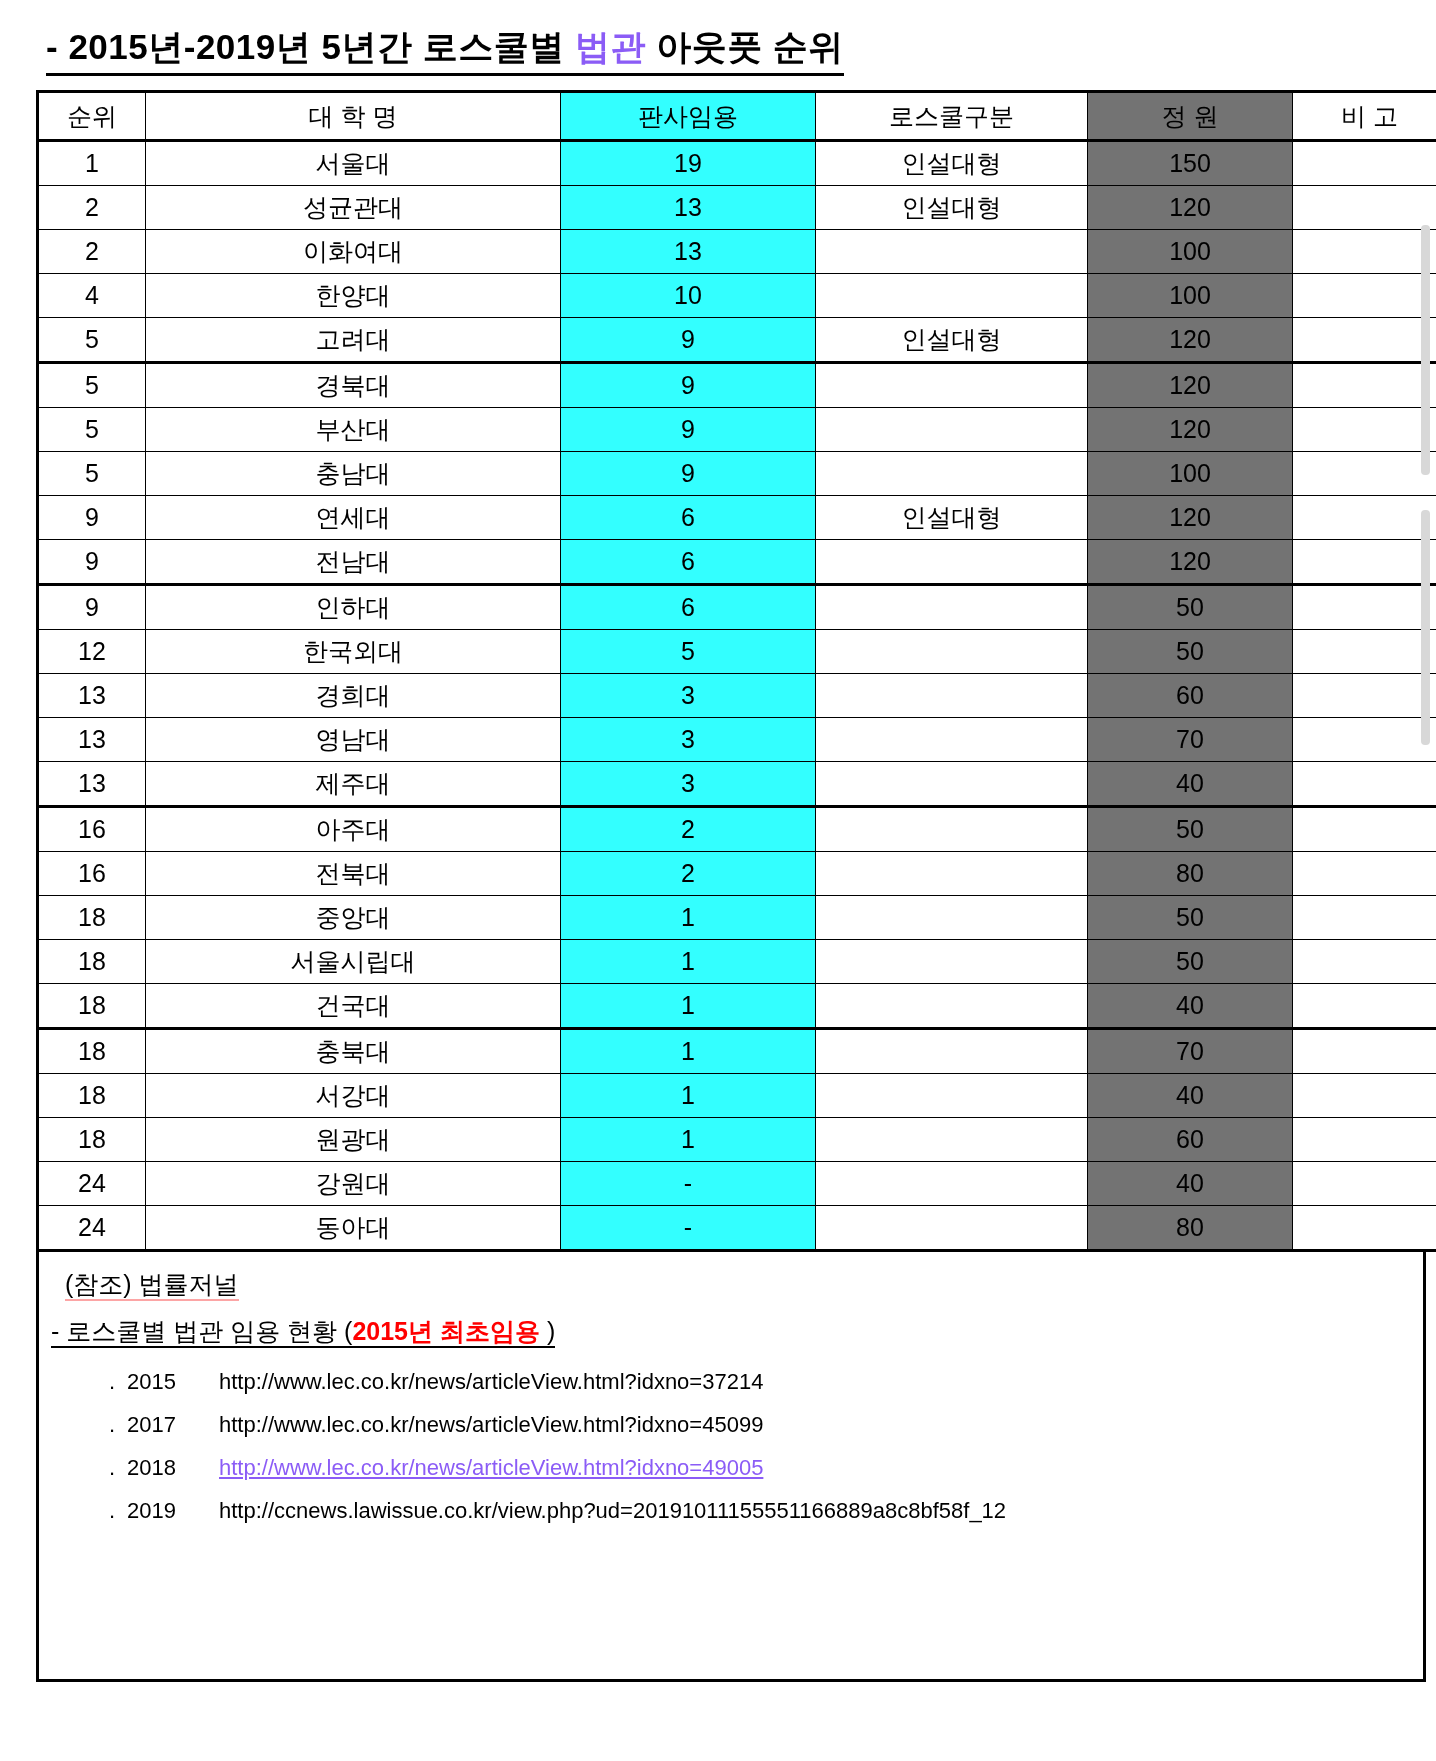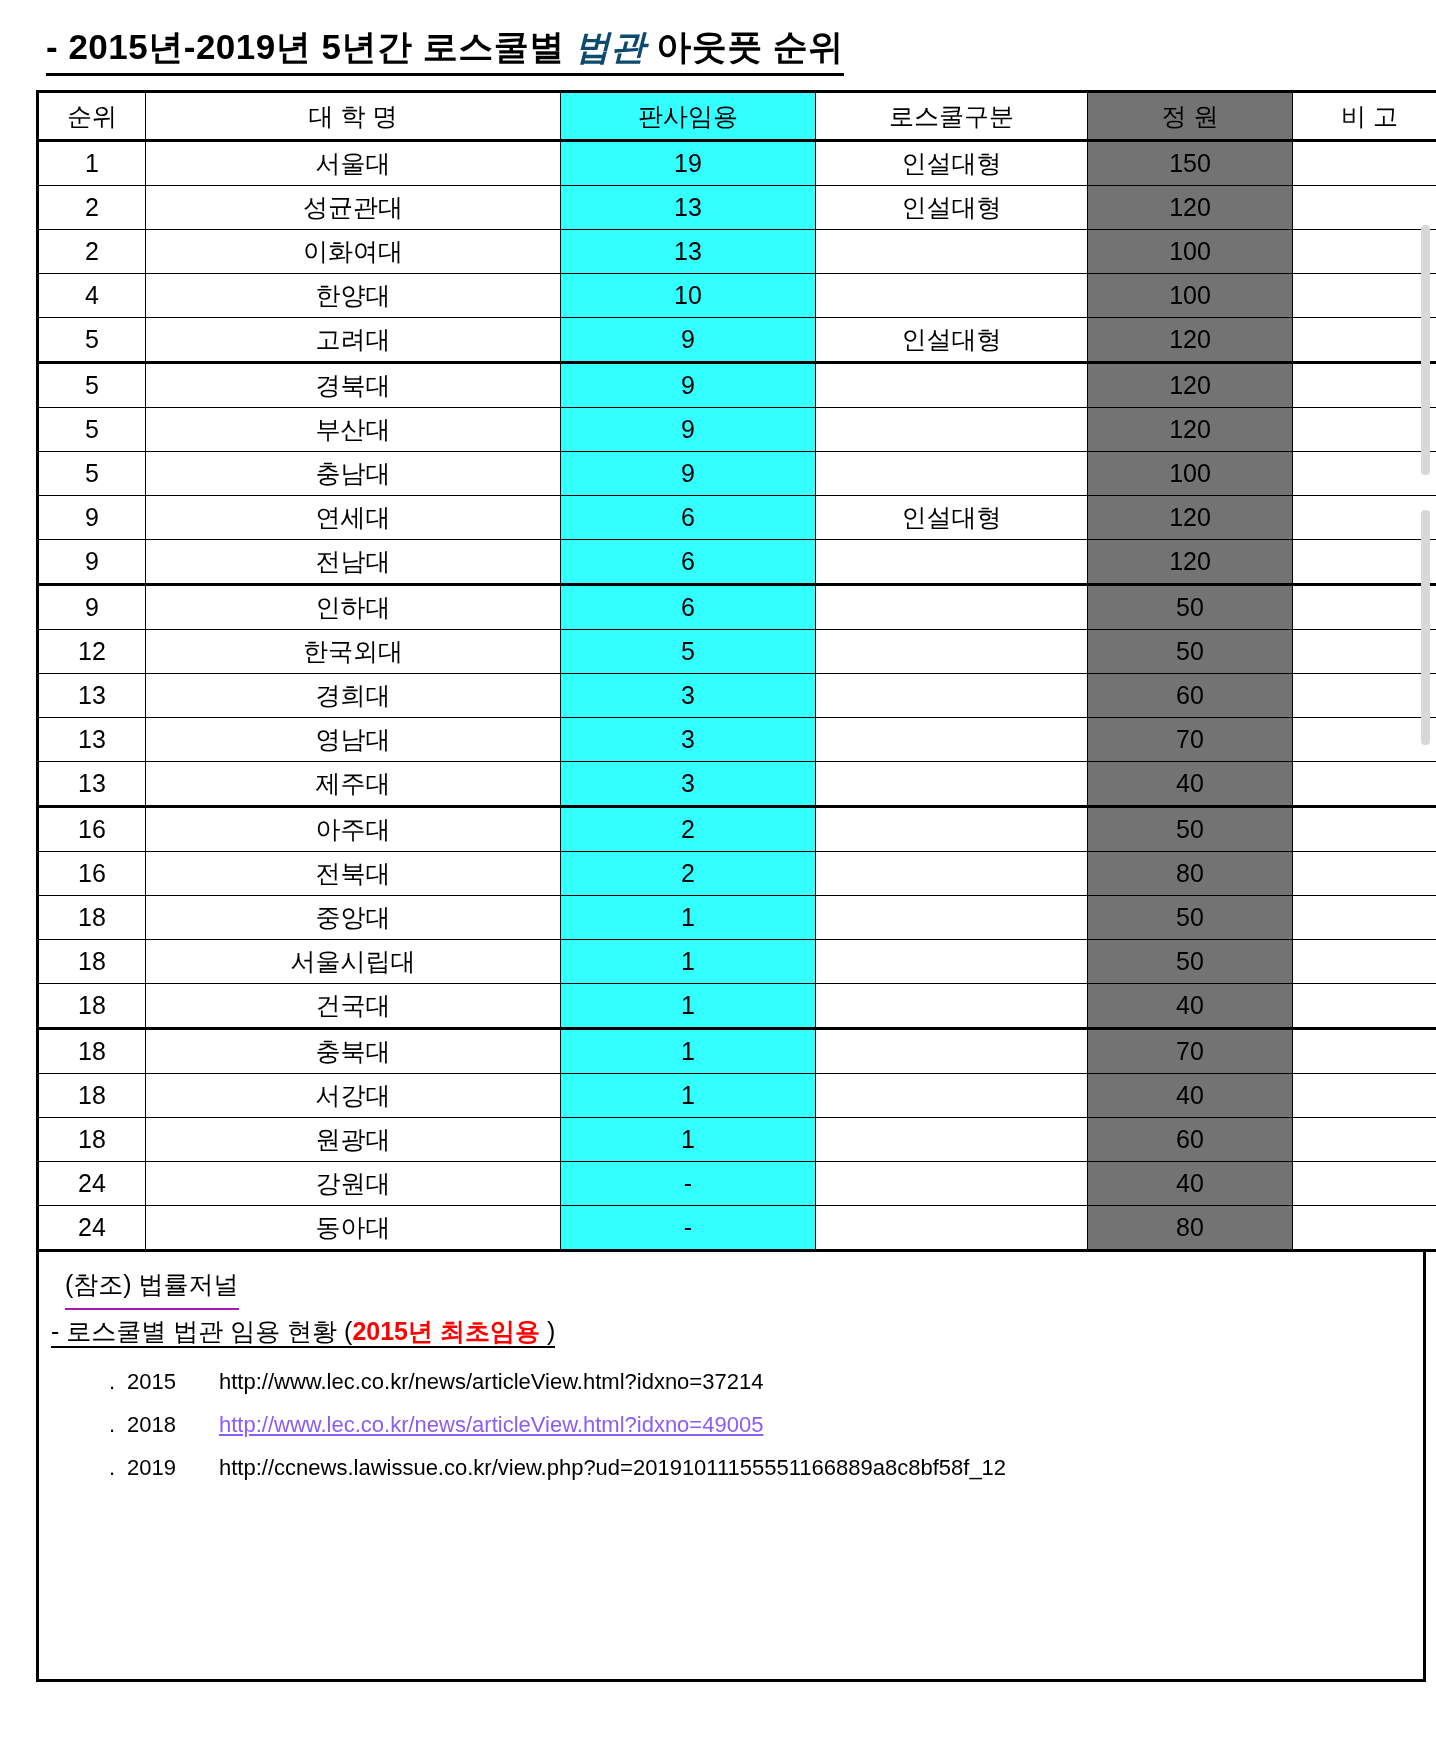--- a/index.html
+++ b/index.html
@@ -32,22 +32,21 @@
   .title-text {
     font-size: 35px;
     font-weight: bold;
     letter-spacing: 0.5px;
     white-space: nowrap;
     border-bottom: 3px solid #000;
     padding-bottom: 2px;
     display: inline-block;
   }
   .title-text .hl {
-    color: #0c4a6e;
-    font-style: italic;
+    color: #8b5cf6;
   }
 
   
   .table-wrap {
     padding: 0 8px 0 18px;
   }
   table.rank {
     border-collapse: collapse;
     width: 1390px;
     table-layout: fixed;
@@ -109,22 +108,22 @@
     border: 3px solid #000;
     border-top: none;
     padding: 10px 0 28px 0;
     min-height: 430px;
   }
   .ref-line1 {
     font-size: 25px;
     padding: 6px 0 4px 26px;
   }
   .ref-line1 span.u {
-    border-bottom: 2px solid #a21caf;
-    padding-bottom: 10px;
+    border-bottom: 2px solid #fca5a5;
+    padding-bottom: 1px;
   }
   .ref-line2 {
     font-size: 25px;
     padding: 10px 0 6px 12px;
   }
   .ref-line2 .u2 {
     border-bottom: 2px solid #000;
     padding-bottom: 1px;
   }
   .ref-line2 .red {
@@ -399,20 +398,21 @@
         </tbody>
     </table>
   </div>
 
   <div class="table-wrap">
     <div class="refbox">
       <div class="ref-line1"><span class="u">(참조)  법률저널</span></div>
       <div class="ref-line2"><span class="u2">-   로스쿨별 법관 임용 현황 (</span><span class="red u2">2015년 최초임용</span><span class="u2"> )</span></div>
       <ul class="links" id="links-list">
           <li><span class="dot">.</span><span class="yr">2015</span><span class="url">http://www.lec.co.kr/news/articleView.html?idxno=37214</span></li>
+          <li><span class="dot">.</span><span class="yr">2017</span><span class="url">http://www.lec.co.kr/news/articleView.html?idxno=45099</span></li>
           <li><span class="dot">.</span><span class="yr">2018</span><span class="url link">http://www.lec.co.kr/news/articleView.html?idxno=49005</span></li>
           <li><span class="dot">.</span><span class="yr">2019</span><span class="url">http://ccnews.lawissue.co.kr/view.php?ud=20191011155551166889a8c8bf58f_12</span></li>
         </ul>
     </div>
   </div>
 
   <div class="edge-mark" style="top:225px;height:250px;"></div>
   <div class="edge-mark" style="top:510px;height:235px;"></div>
 </div>
 

